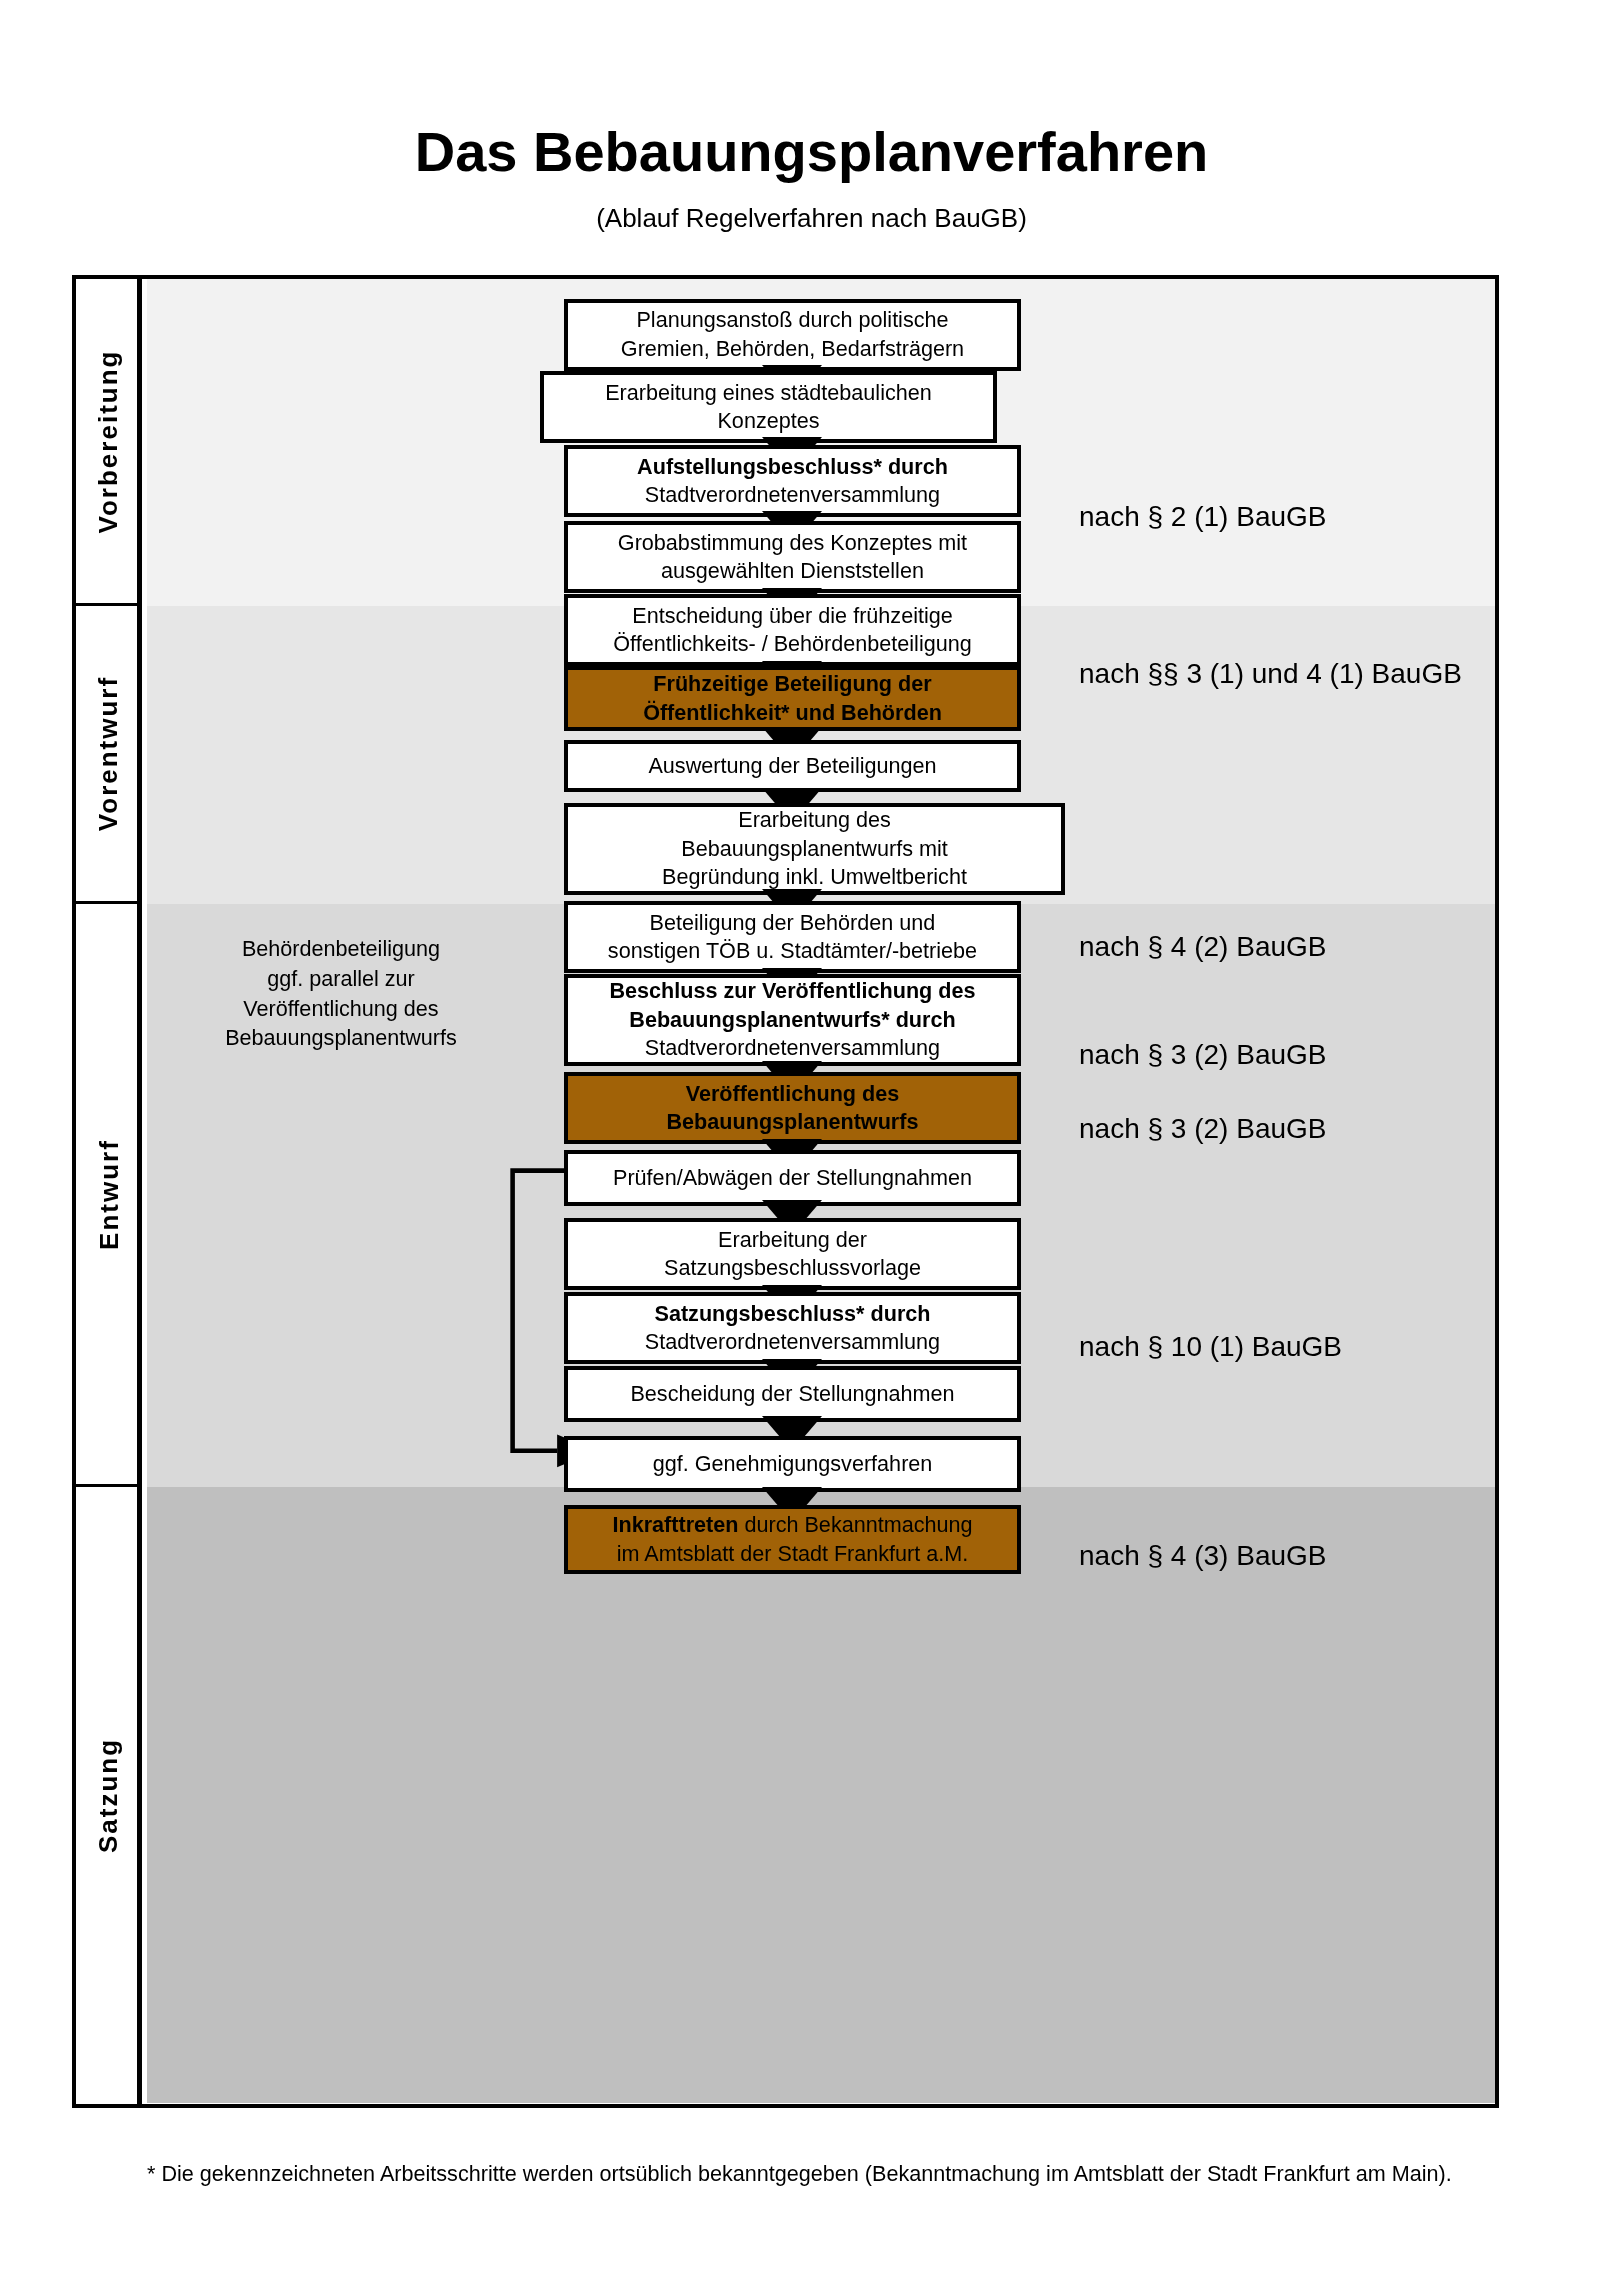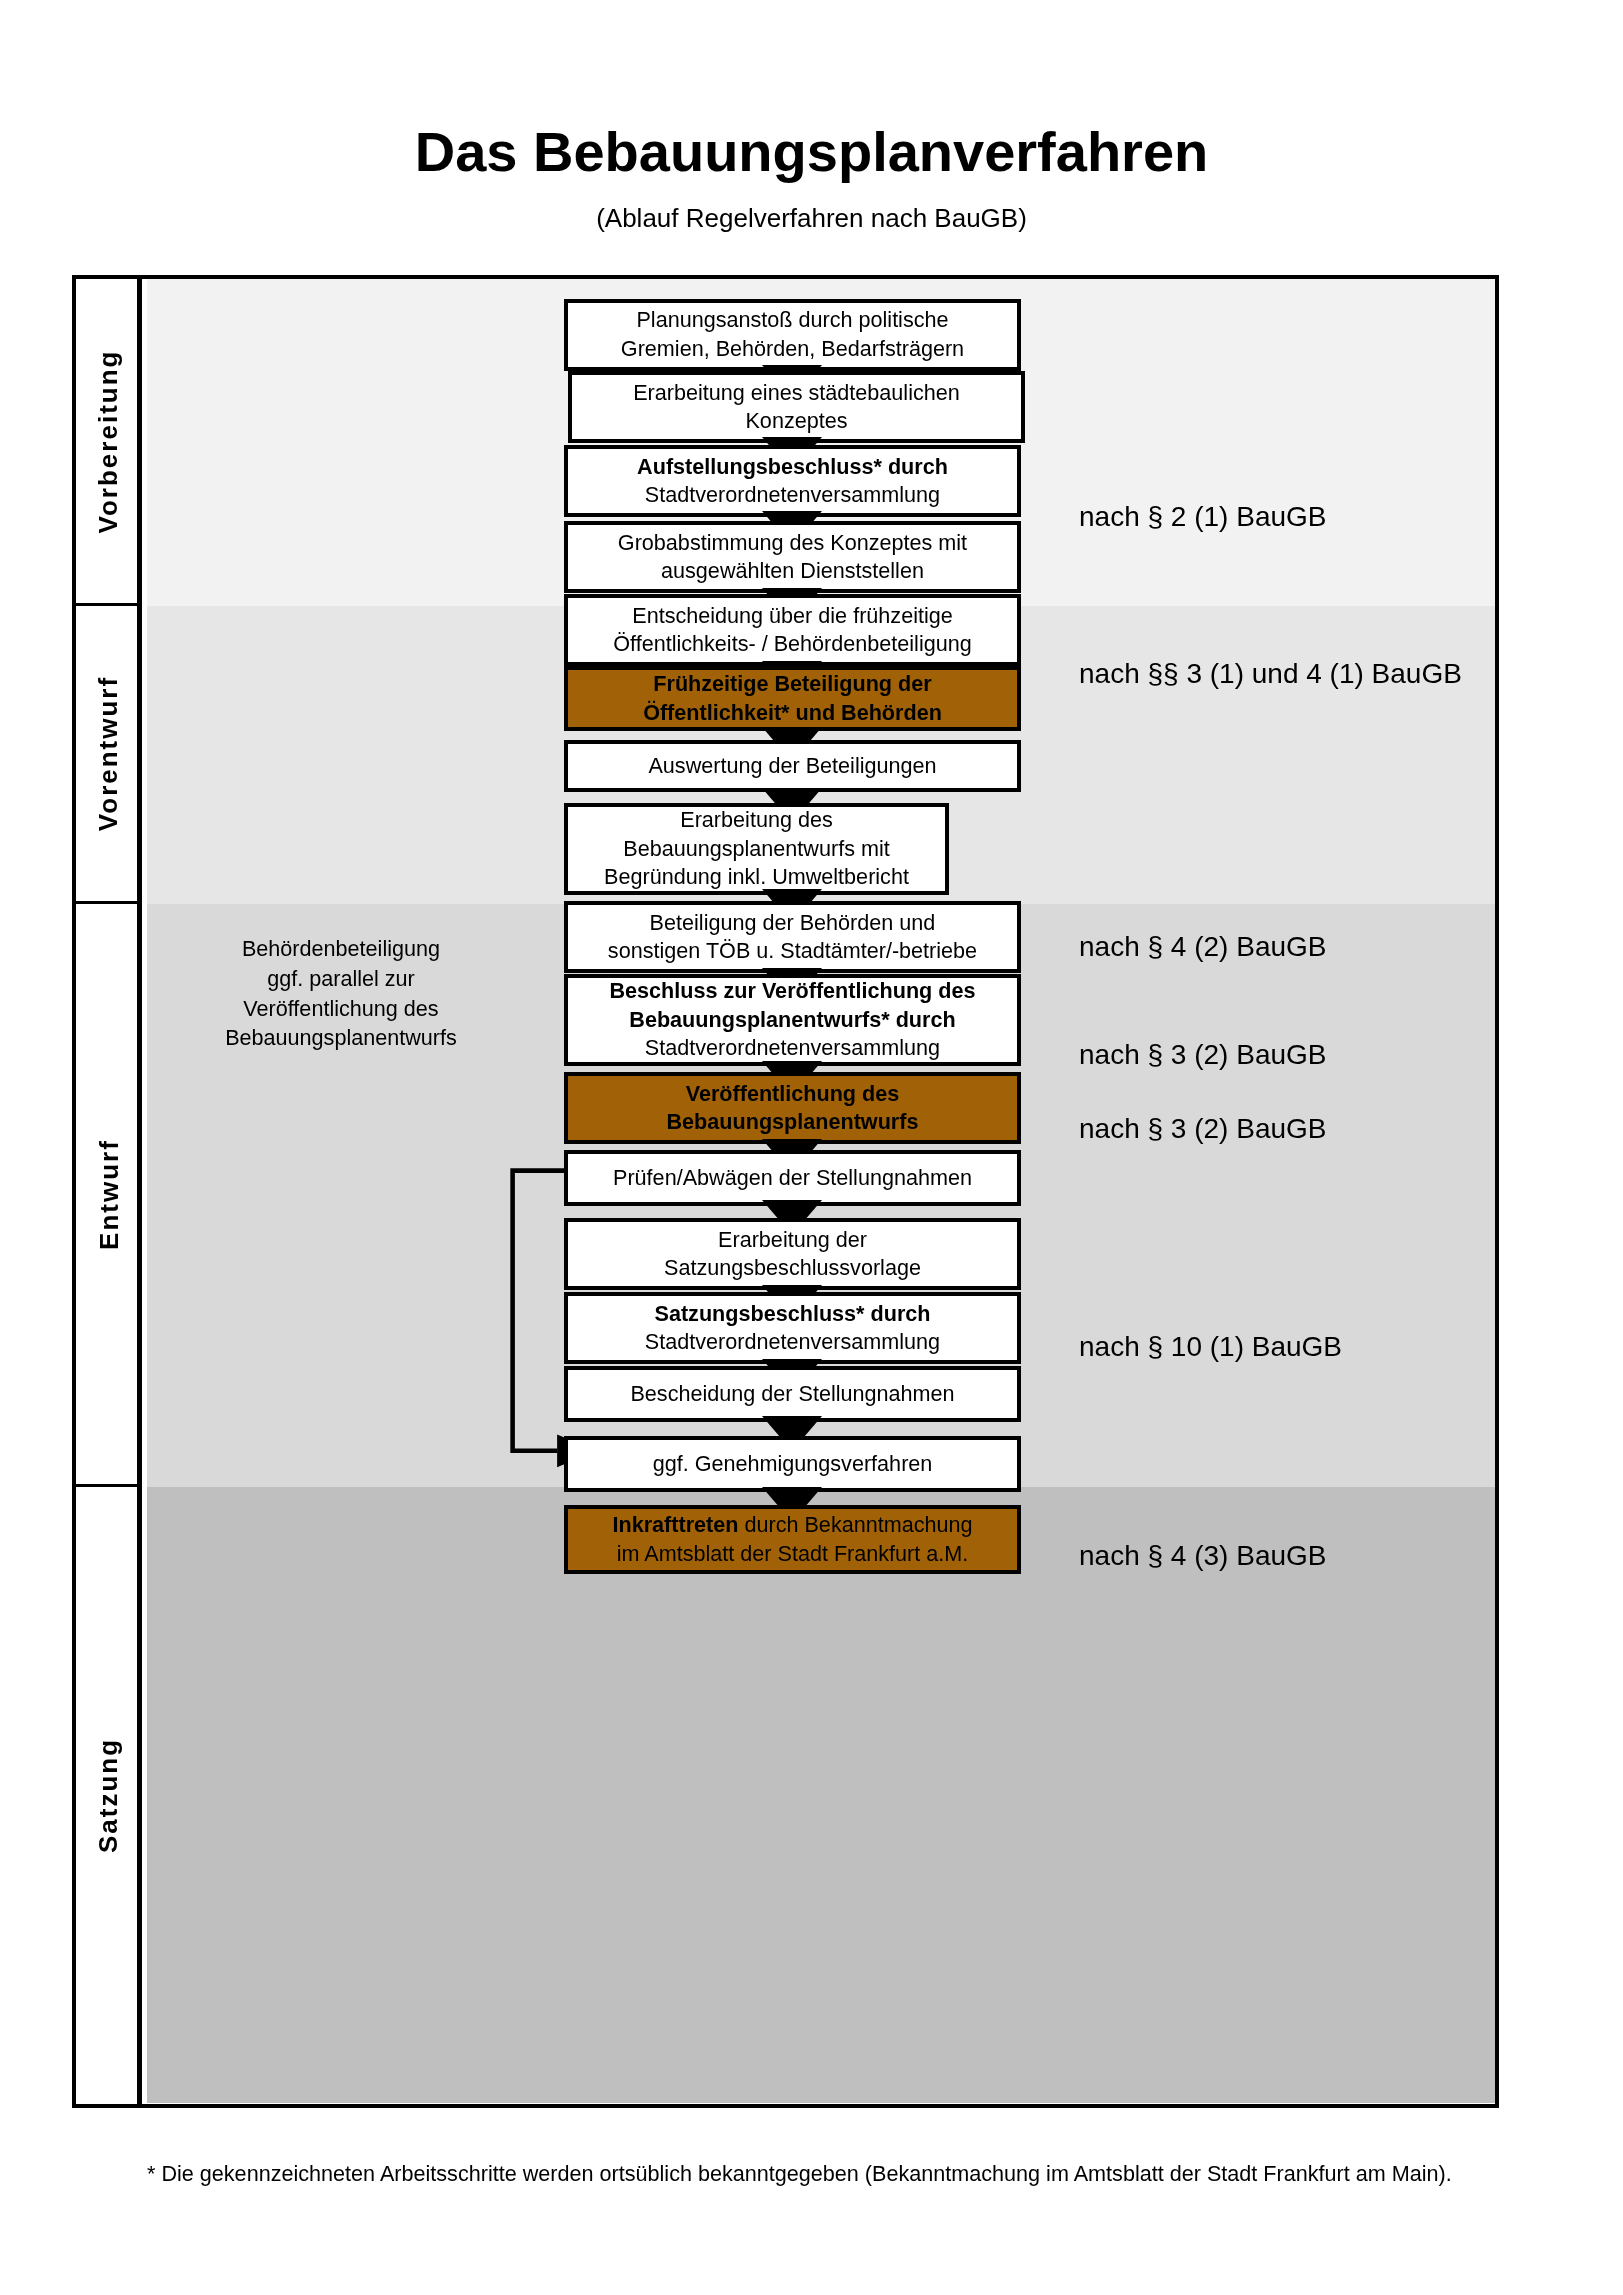--- a/index.html
+++ b/index.html
@@ -125,21 +125,21 @@
       <div>Bebauungsplanentwurfs</div>
     </div>
 
 <div class="pbox" style="left: 488px; top: 19.6px; width: 457px; height: 72px;">
       <div>
         <span class="ln">Planungsanstoß durch politische</span>
         <span class="ln">Gremien, Behörden, Bedarfsträgern</span>
       </div>
     </div>
     <div class="arrow" style="left: 686px; top: 86px;"></div>
-    <div class="pbox" style="left: 492px; top: 92px; width: 457px; height: 72px; text-align: center;">
+    <div class="pbox" style="left: 464px; top: 92px; width: 457px; height: 72px; text-align: center;">
       <div>
         <span class="ln">Erarbeitung eines städtebaulichen</span>
         <span class="ln">Konzeptes</span>
       </div>
     </div>
     <div class="arrow" style="left: 686px; top: 158px;"></div>
     <div class="pbox" style="left: 488px; top: 166px; width: 457px; height: 72px;">
       <div>
         <span class="ln"><b>Aufstellungsbeschluss* durch</b></span>
         <span class="ln">Stadtverordnetenversammlung</span>
@@ -166,21 +166,21 @@
         <span class="ln"><b>Öffentlichkeit* und Behörden</b></span>
       </div>
     </div>
     <div class="arrow" style="left: 686px; top: 448px;"></div>
     <div class="pbox" style="left: 488px; top: 461px; width: 457px; height: 52px;">
       <div>
         <span class="ln">Auswertung der Beteiligungen</span>
       </div>
     </div>
     <div class="arrow" style="left: 686px; top: 509px;"></div>
-    <div class="pbox" style="left: 488px; top: 524px; width: 385px; height: 92px;">
+    <div class="pbox" style="left: 488px; top: 524px; width: 501px; height: 92px;">
       <div>
         <span class="ln">Erarbeitung des</span>
         <span class="ln">Bebauungsplanentwurfs mit</span>
         <span class="ln">Begründung inkl. Umweltbericht</span>
       </div>
     </div>
     <div class="arrow" style="left: 686px; top: 610px;"></div>
     <div class="pbox" style="left: 488px; top: 622px; width: 457px; height: 72px;">
       <div>
         <span class="ln">Beteiligung der Behörden und</span>

